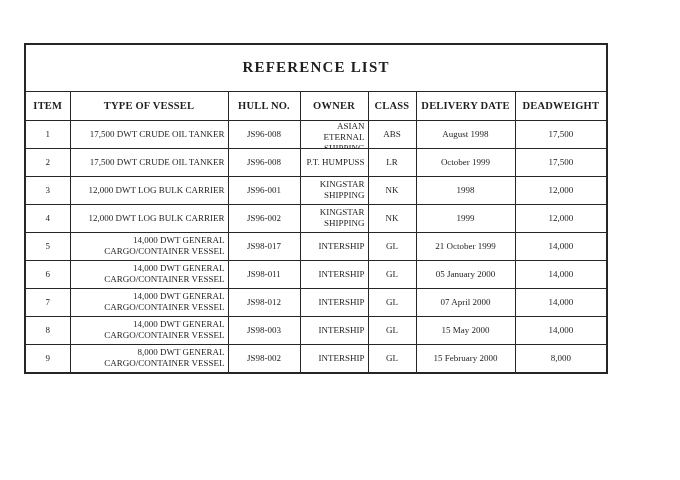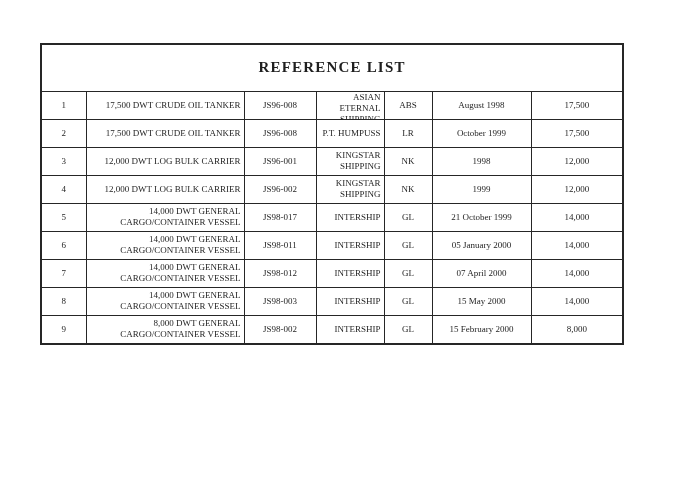--- a/index.html
+++ b/index.html
@@ -16,21 +16,21 @@
     color: var(--text);
   }
   .page {
     position: relative;
     width: 680px; height: 480px;
     background: var(--bg);
     overflow: hidden;
   }
   table.ref-table {
     position: absolute;
-    left: 40px; top: 43px;
+    left: 24px; top: 43px;
     width: 582px;
     border-collapse: collapse;
     table-layout: fixed;
     border: 2px solid var(--border);
   }
   .ref-table th, .ref-table td {
     border: 1px solid var(--border);
     text-align: center;
     vertical-align: middle;
     padding: 0 3px;
@@ -78,20 +78,29 @@
       <col style="width:72px">
       <col style="width:68px">
       <col style="width:48px">
       <col style="width:99px">
       <col style="width:92px">
     </colgroup>
     <thead>
       <tr>
         <th colspan="7" class="title-cell">REFERENCE LIST</th>
       </tr>
+      <tr>
+        <th class="hdr">ITEM</th>
+        <th class="hdr">TYPE OF VESSEL</th>
+        <th class="hdr">HULL NO.</th>
+        <th class="hdr">OWNER</th>
+        <th class="hdr">CLASS</th>
+        <th class="hdr">DELIVERY DATE</th>
+        <th class="hdr">DEADWEIGHT</th>
+      </tr>
     </thead>
     <tbody>
         <tr class="data-row">
     <td>1</td>
     <td>
       <div class="clip">
         <span class="ml">17,500 DWT CRUDE OIL TANKER</span>
       </div>
     </td>
     <td>JS96-008</td>

